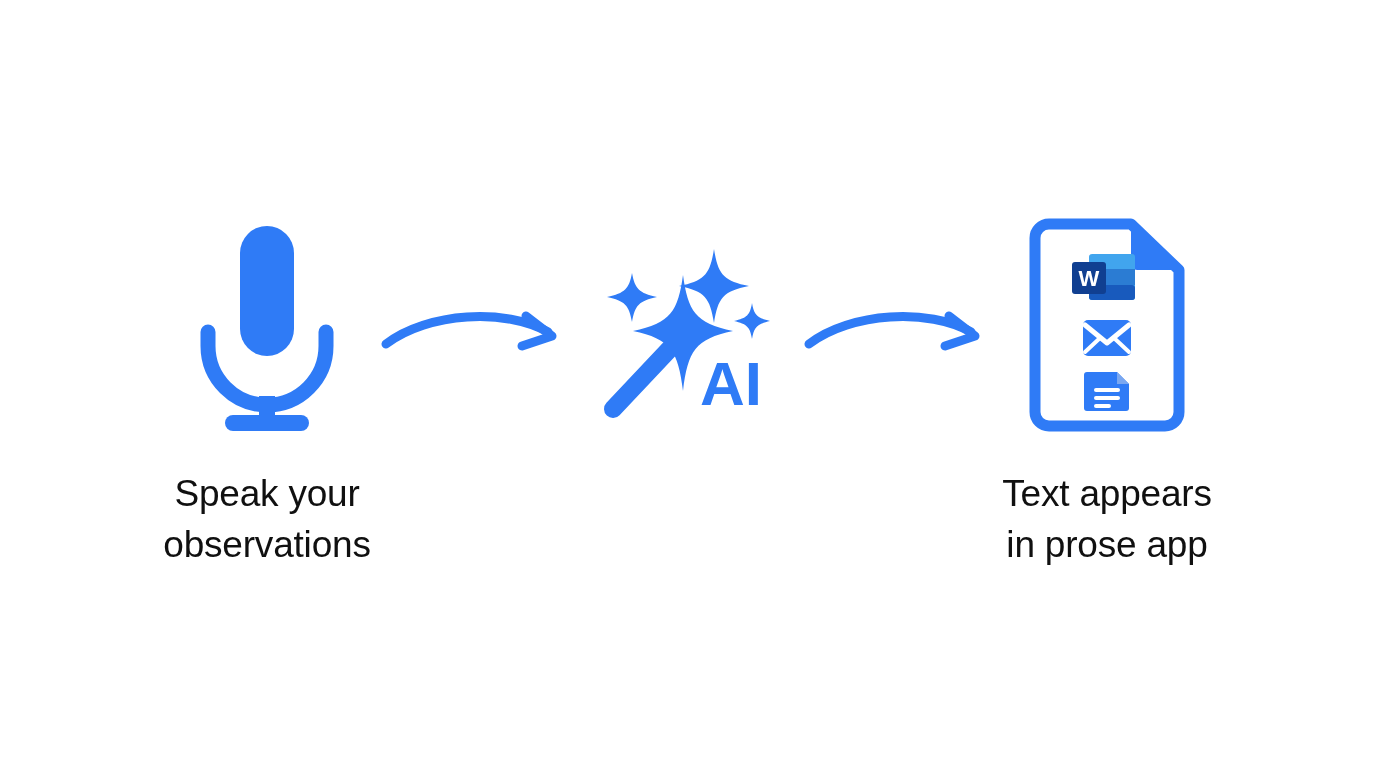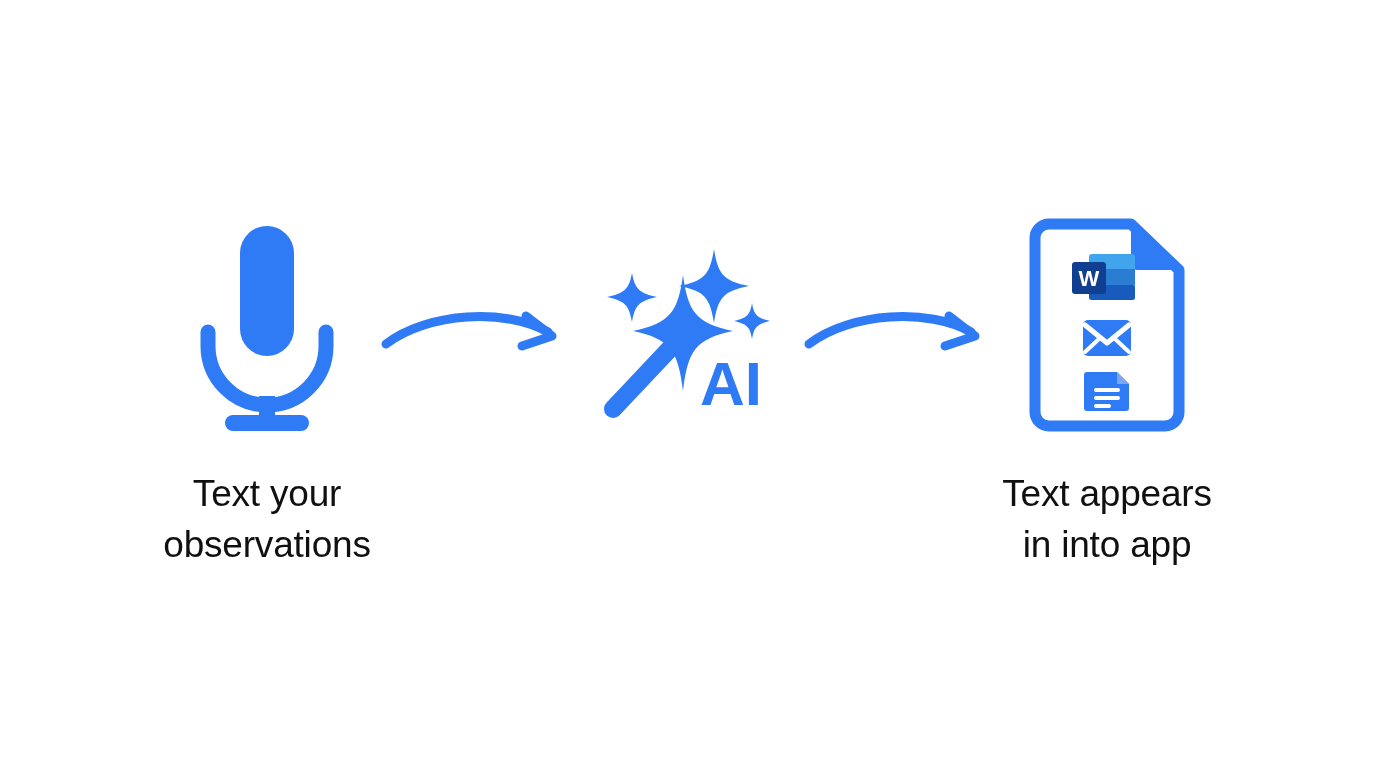--- a/index.html
+++ b/index.html
@@ -64,21 +64,21 @@
 
         <rect x="48" y="6" width="54" height="130" rx="27" fill="#2f7bf6"></rect>
 
         <path d="M 16 112 L 16 126 A 59 59 0 0 0 134 126 L 134 112" fill="none" stroke="#2f7bf6" stroke-width="15" stroke-linecap="round"></path>
 
         <rect x="67" y="176" width="16" height="28" fill="#2f7bf6"></rect>
 
         <rect x="33" y="195" width="84" height="16" rx="8" fill="#2f7bf6"></rect>
       </svg>
     </div>
-    <div class="step-label">Text your
+    <div class="step-label">Speak your
 observations</div>
   </div>
 
   <div class="connector" id="connector-1">
     <svg width="190" height="70" viewBox="0 0 190 70">
       <path d="M 6 48 C 48 16, 126 12, 168 36" fill="none" stroke="#2f7bf6" stroke-width="9" stroke-linecap="round"></path>
       <path d="M 146 20 L 172 40 L 142 50" fill="none" stroke="#2f7bf6" stroke-width="9" stroke-linecap="round" stroke-linejoin="round"></path>
     </svg>
   </div>
 
@@ -165,16 +165,16 @@
                    L 57 159
                    A 3 3 0 0 1 60 156 Z" fill="#2f7bf6"></path>
           <path d="M 90 156 L 102 168 L 90 168 Z" fill="#7aa7f0"></path>
           <rect x="67" y="172" width="26" height="4" rx="2" fill="#ffffff"></rect>
           <rect x="67" y="180" width="26" height="4" rx="2" fill="#ffffff"></rect>
           <rect x="67" y="188" width="17" height="4" rx="2" fill="#ffffff"></rect>
         </g>
       </svg>
     </div>
     <div class="step-label">Text appears
-in into app</div>
+in prose app</div>
   </div>
 
 </div>
 
 </body></html>

